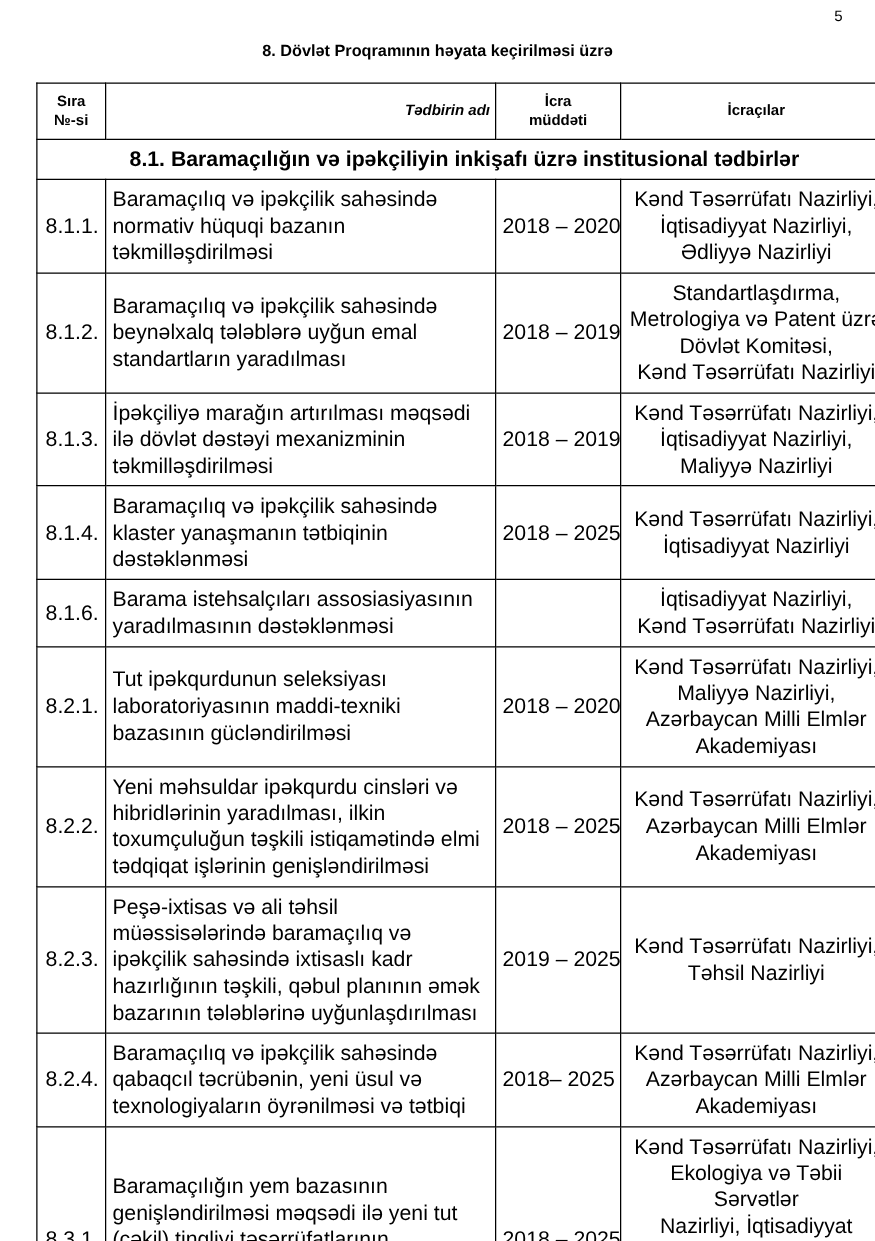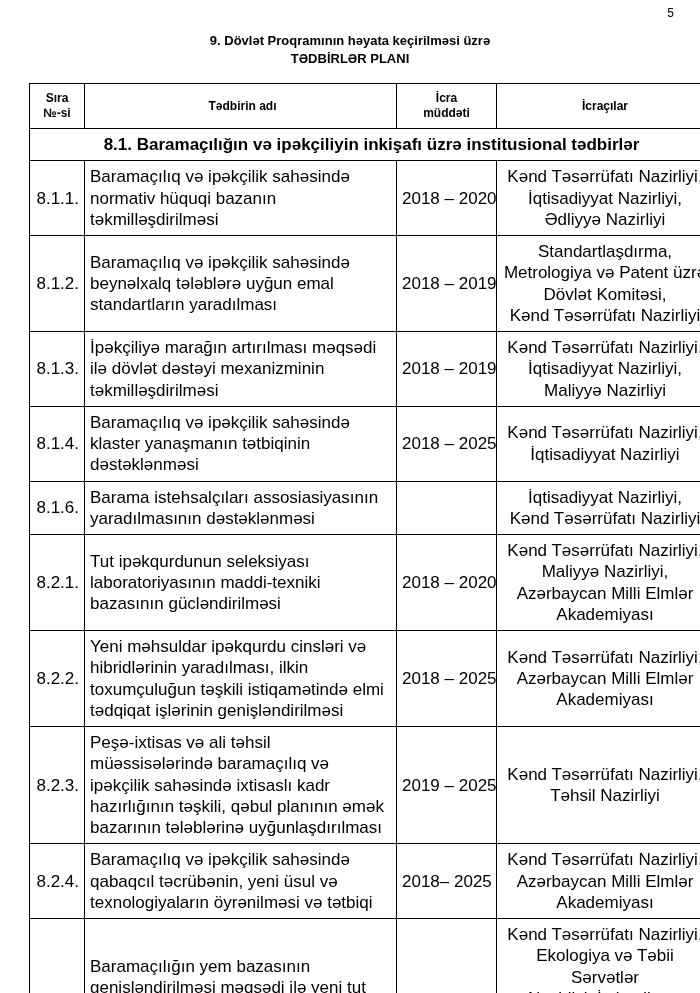--- a/index.html
+++ b/index.html
@@ -44,22 +44,23 @@
     padding: 5px 5px;
   }
   table.measures th {
     font-weight: bold;
     text-align: center;
     white-space: pre-line;
     font-size: 12px;
     padding: 7px 4px;
   }
   table.measures th.col-1 {
-    text-align: center;
+    text-align: right;
     padding-left: 8px;
+    font-style: italic;
   }
   td.section-row {
     font-weight: bold;
     text-align: center;
     font-size: 12px;
     padding: 8px 6px;
   }
   td.cell-no { text-align: right; }
   td.cell-name {
     text-align: left;
@@ -77,22 +78,21 @@
     padding-top: 6px;
     padding-bottom: 6px;
   }
 </style>
 </head>
 <body>
 
 <div class="page">
   <div class="page-number">5</div>
   <div class="doc-title">
-    <div>9. Dövlət Proqramının həyata keçirilməsi üzrə</div>
-    <div>TƏDBİRLƏR PLANI</div>
+    <div>8. Dövlət Proqramının həyata keçirilməsi üzrə</div>
   </div>
   <table class="measures">
     <colgroup>
       <col style="width:55px">
       <col style="width:312px">
       <col style="width:100px">
       <col style="width:217px">
     </colgroup>
     <thead id="table-head">
         <tr>

